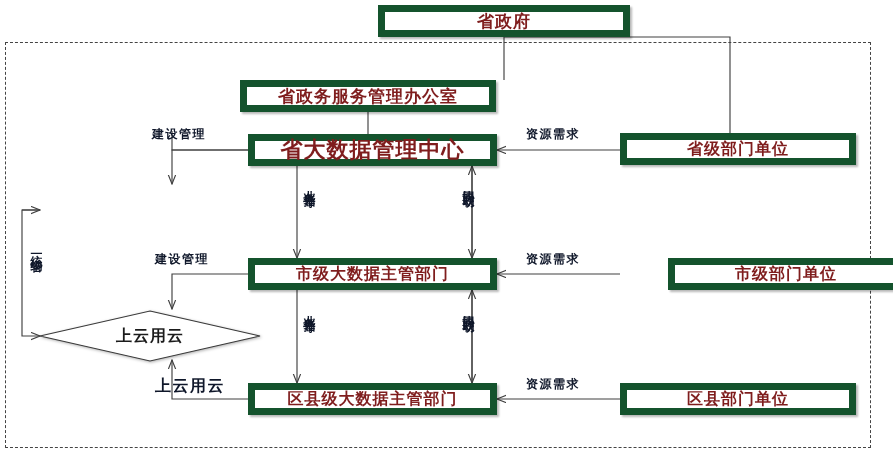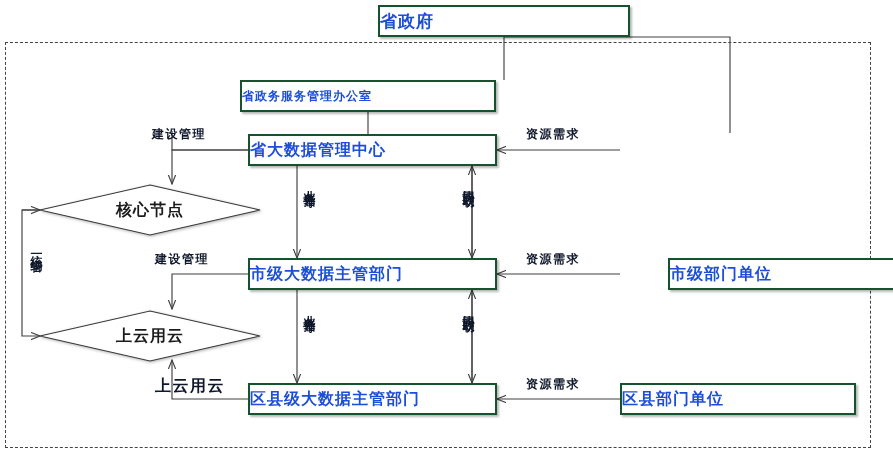--- a/index.html
+++ b/index.html
@@ -17,25 +17,25 @@
     position:absolute;
     border:1.5px dashed #444;
     box-sizing:border-box;
     background:transparent;
   }
 
   
   .node-box{
     position:absolute;
     box-sizing:border-box;
-    border:2px solid #14532d;
+    border:7px solid #14532d;
     background:#ffffff;
-    display:flex;align-items:center;justify-content:flex-start;
+    display:flex;align-items:center;justify-content:center;
     font-weight:bold;
-    color:#1d4ed8;
+    color:#7f1d1d;
     letter-spacing:1px;
     box-shadow:1.5px 1.5px 2px rgba(0,0,0,0.28);
     white-space:nowrap;
   }
 
   
   .diamond-wrap{position:absolute;}
   .diamond-wrap svg{display:block;overflow:visible;}
   .diamond-label{
     position:absolute;left:0;top:0;width:100%;height:100%;
@@ -111,51 +111,48 @@
 
       <path d="M40,210 L22,210 L22,336 L40,336" marker-end="url(#arr)"></path>
       <path d="M22,210 L40,210" marker-end="url(#arr)"></path>
     </g>
   </svg>
 
   <div class="node-box" style="left:378px;top:5px;width:252px;height:32px;font-size:17px;">
     <span>省政府</span>
   </div>
 
-  <div class="node-box" style="left:240px;top:80px;width:256px;height:32px;font-size:12px;">
+  <div class="node-box" style="left:240px;top:80px;width:256px;height:32px;font-size:17px;">
     <span>省政务服务管理办公室</span>
   </div>
 
-  <div class="node-box" style="left:248px;top:134px;width:249px;height:32px;font-size:16px;">
+  <div class="node-box" style="left:248px;top:134px;width:249px;height:32px;font-size:22px;">
     <span>省大数据管理中心</span>
   </div>
 
   <div class="node-box" style="left:248px;top:383px;width:249px;height:32px;font-size:16px;">
     <span>区县级大数据主管部门</span>
   </div>
 
   <div class="node-box" style="left:248px;top:258px;width:249px;height:32px;font-size:16px;">
     <span>市级大数据主管部门</span>
   </div>
 
+  <div class="node-box" style="left:620px;top:133px;width:236px;height:32px;font-size:16px;">
+    <span>省级部门单位</span>
+  </div>
 
   <div class="node-box" style="left:620px;top:258px;width:236px;height:32px;font-size:16px;margin-left:48px;">
     <span>市级部门单位</span>
   </div>
 
   <div class="node-box" style="left:620px;top:383px;width:236px;height:32px;font-size:16px;">
     <span>区县部门单位</span>
   </div>
 
-  <div class="diamond-wrap" style="left:38px;top:184px;width:224px;height:52px;">
-    <svg width="224" height="52" viewBox="0 0 224 52" xmlns="http://www.w3.org/2000/svg">
-      <polygon points="112,1 222,26 112,51 2,26" fill="#ffffff" stroke="#3a3a3a" stroke-width="1.2" style="filter:drop-shadow(1.5px 1.5px 1.5px rgba(0,0,0,0.3))"></polygon>
-    </svg>
-    <div class="diamond-label" style="font-size:16px;">核心节点</div>
-  </div>
 
   <div class="diamond-wrap" style="left:38px;top:310px;width:224px;height:52px;">
     <svg width="224" height="52" viewBox="0 0 224 52" xmlns="http://www.w3.org/2000/svg">
       <polygon points="112,1 222,26 112,51 2,26" fill="#ffffff" stroke="#3a3a3a" stroke-width="1.2" style="filter:drop-shadow(1.5px 1.5px 1.5px rgba(0,0,0,0.3))"></polygon>
     </svg>
     <div class="diamond-label" style="font-size:16px;">上云用云</div>
   </div>
 
   <div class="edge-label" style="left:152px;top:126px;font-size:12px;">建设管理</div>
 

